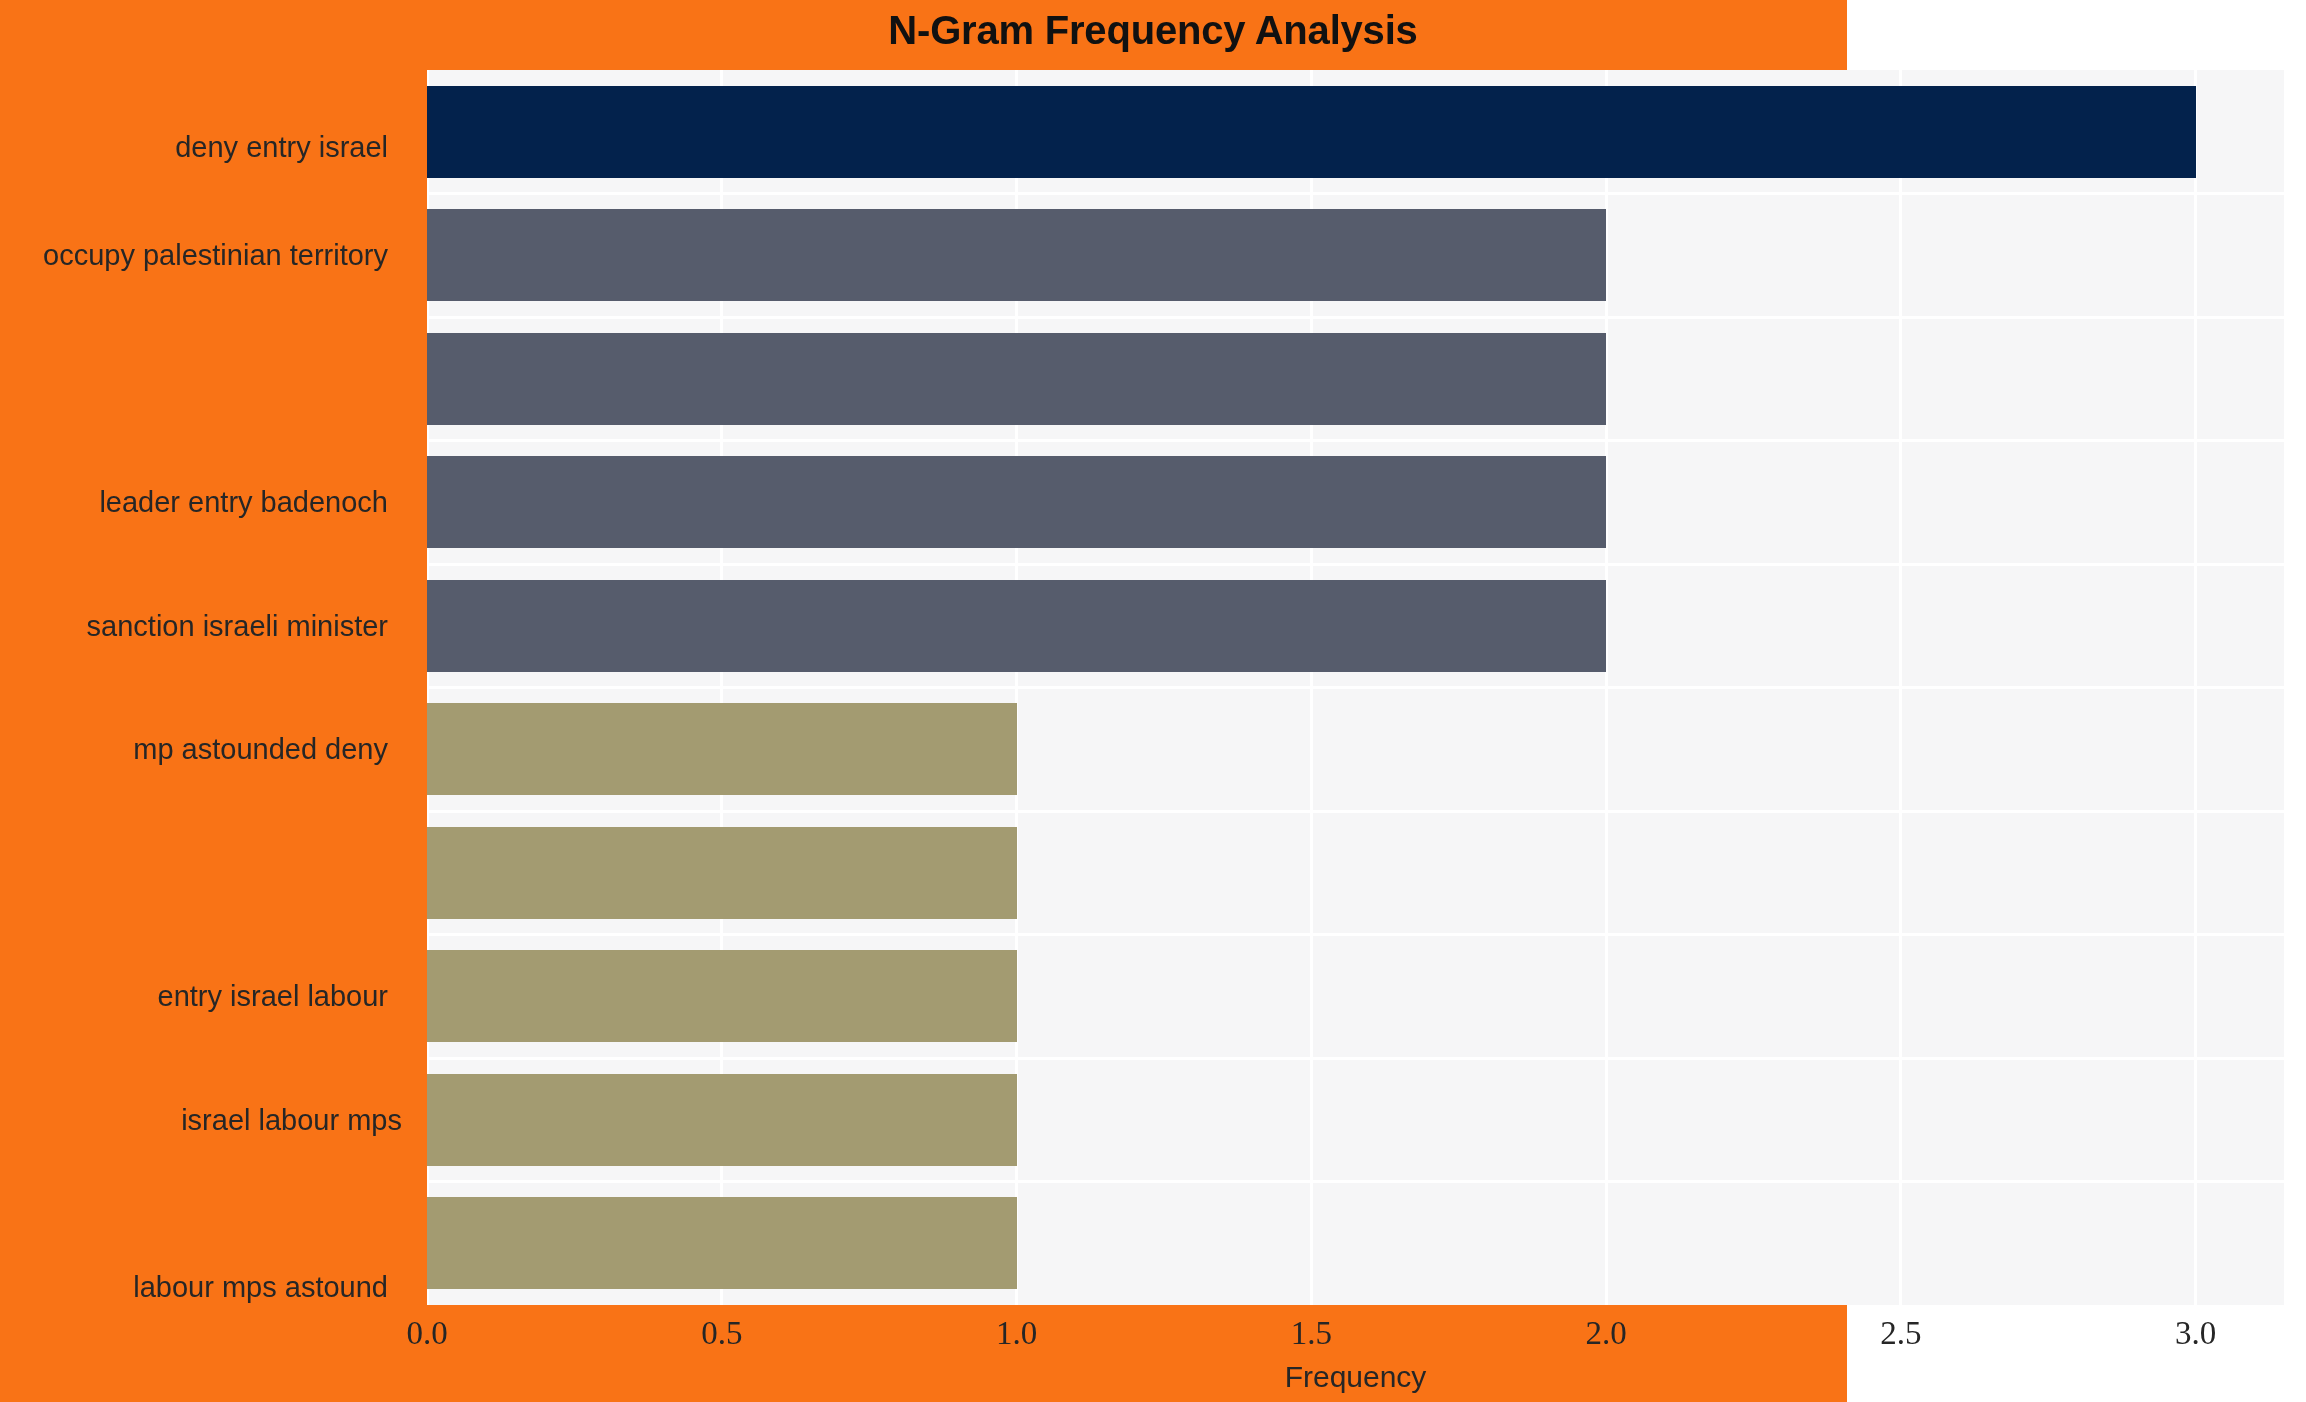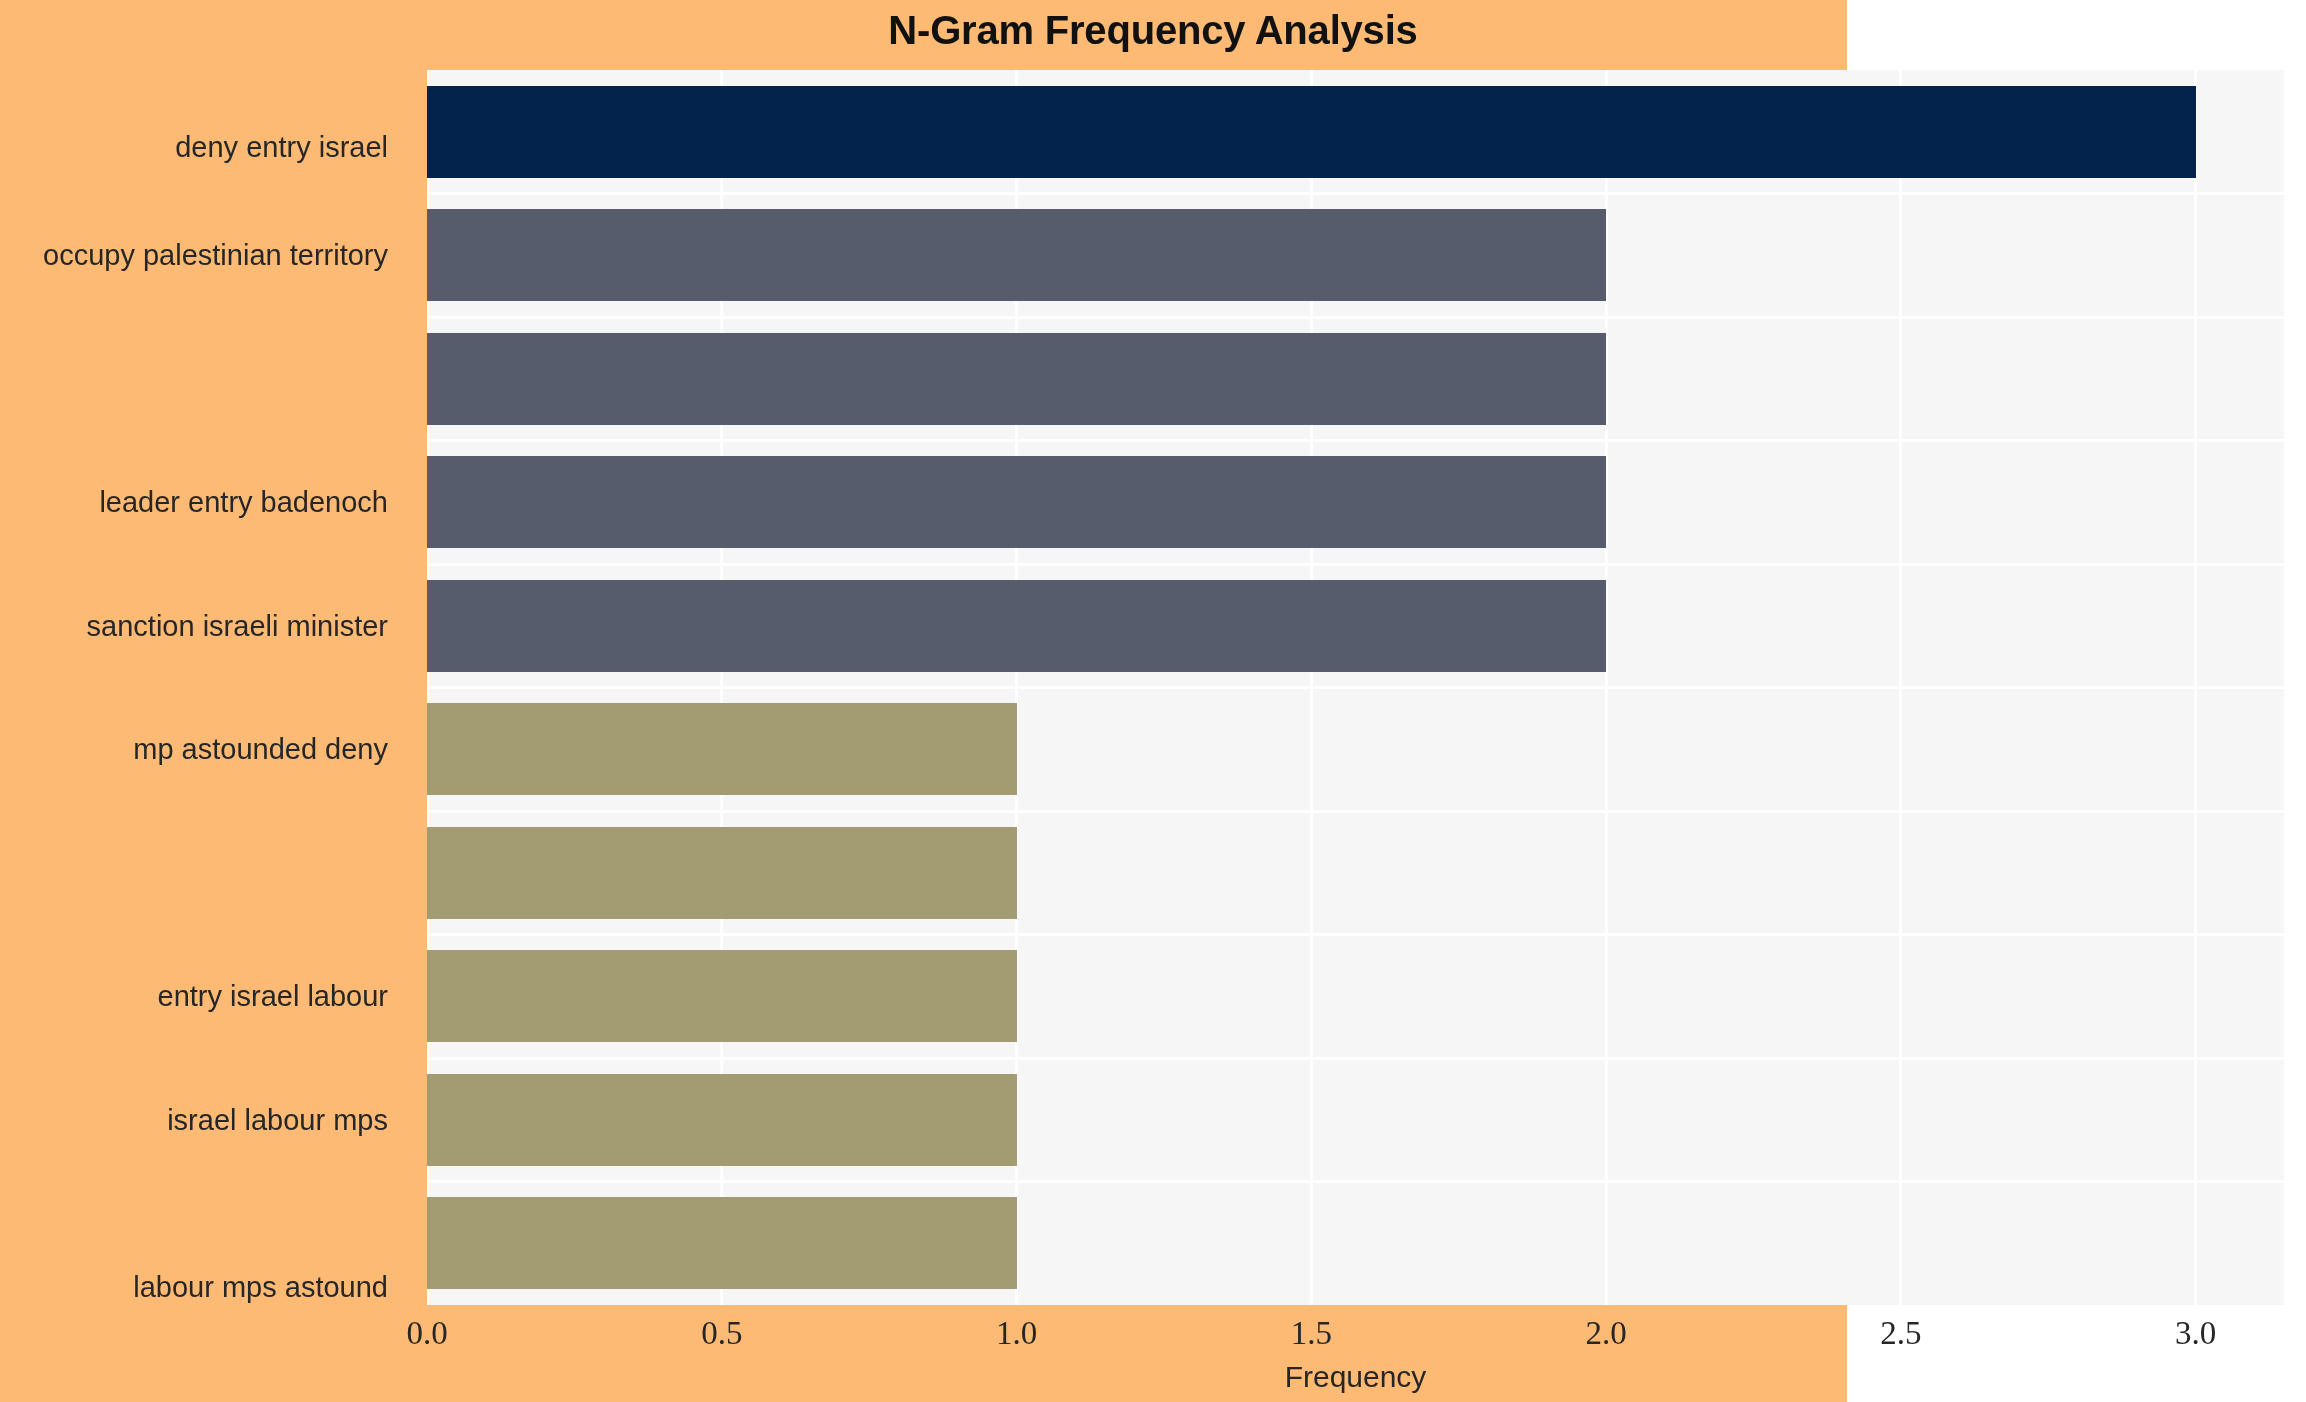--- a/index.html
+++ b/index.html
@@ -11,21 +11,21 @@
     width: 2306px;
     height: 1402px;
     font-family: "Liberation Sans", sans-serif;
     overflow: hidden;
   }
 
   #figure {
     position: relative;
     width: 1847px;
     height: 1402px;
-    background: #fdba74;
+    background: #f97316;
   }
 
   
   #chart-title {
     position: absolute;
     left: 0;
     top: 8px;
     width: 2306px;
     text-align: center;
     font-size: 40px;
@@ -162,21 +162,21 @@
       </div>
   </div>
 
   <div id="y-tick-layer">
       <div class="ytick" style="top: 147px; padding-right: 22px; box-sizing: border-box;">deny entry israel</div>
       <div class="ytick" style="top: 255.25px; padding-right: 22px; box-sizing: border-box;">occupy palestinian territory</div>
       <div class="ytick" style="top: 502.25px; padding-right: 22px; box-sizing: border-box;">leader entry badenoch</div>
       <div class="ytick" style="top: 625.75px; padding-right: 22px; box-sizing: border-box;">sanction israeli minister</div>
       <div class="ytick" style="top: 749.25px; padding-right: 22px; box-sizing: border-box;">mp astounded deny</div>
       <div class="ytick" style="top: 996.25px; padding-right: 22px; box-sizing: border-box;">entry israel labour</div>
-      <div class="ytick" style="top: 1119.75px; padding-right: 22px; box-sizing: border-box;">israel labour mps</div>
+      <div class="ytick" style="top: 1119.75px; padding-right: 22px; box-sizing: border-box; margin-left: 14px;">israel labour mps</div>
       <div class="ytick" style="top: 1243.25px; padding-right: 22px; box-sizing: border-box; margin-top: 44px;">labour mps astound</div>
     </div>
 
   <div id="x-tick-layer">
       <div class="xtick" style="left: 0px;">0.0</div>
       <div class="xtick" style="left: 294.762px;">0.5</div>
       <div class="xtick" style="left: 589.524px;">1.0</div>
       <div class="xtick" style="left: 884.286px;">1.5</div>
       <div class="xtick" style="left: 1179.05px;">2.0</div>
       <div class="xtick" style="left: 1473.81px;">2.5</div>

